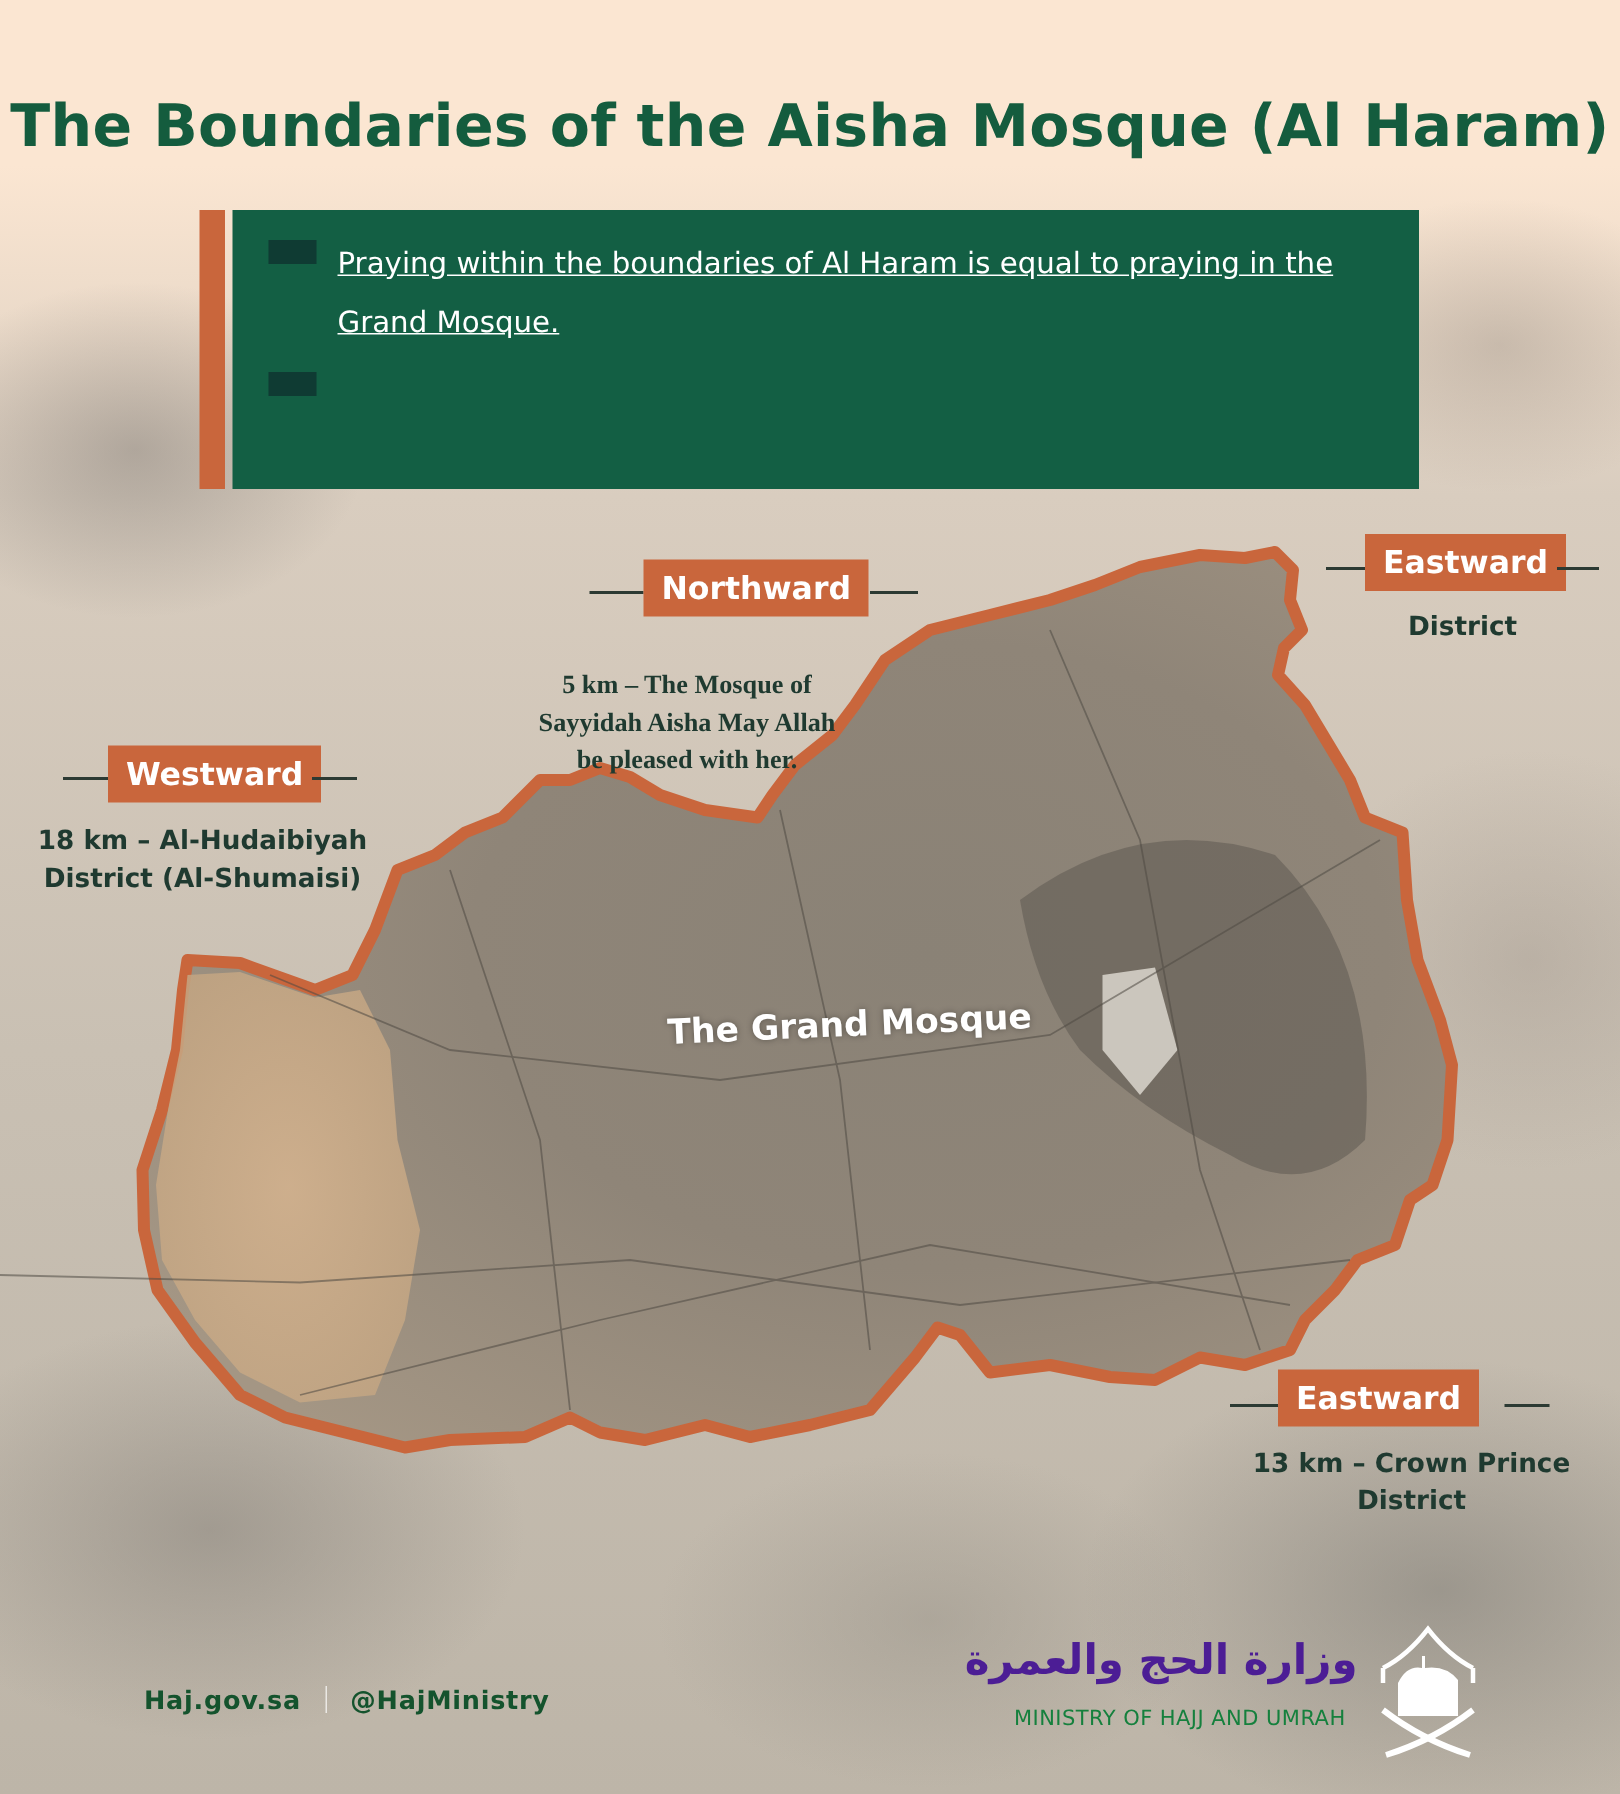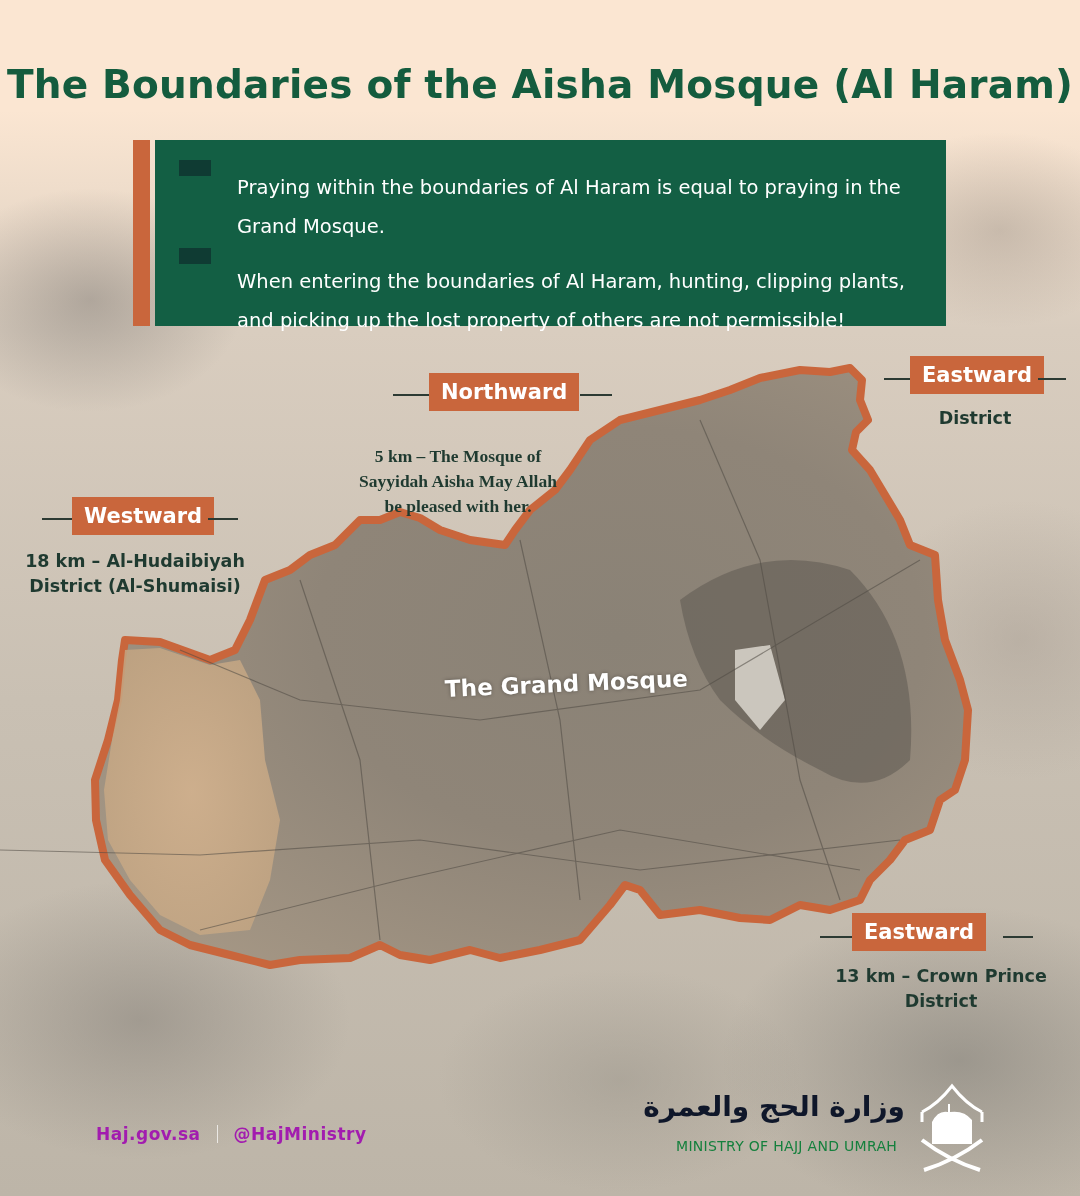--- a/index.html
+++ b/index.html
@@ -30,64 +30,63 @@
   .infobox .panel {
     position: absolute; left: 22px; top: 0; right: 0; bottom: 0; background: #135f44;
   }
   .infobox .bullet { position: absolute; left: 24px; width: 32px; height: 16px; background: #0f3b33; }
   .infobox .b1 { top: 20px; }
   .infobox .b2 { top: 108px; }
   .infobox .text {
     position: absolute; left: 66px; right: 18px; top: 12px;
     color: #ffffff; font-size: 19.5px; line-height: 39px;
   }
-  .infobox p { margin: 16px; }
+  .infobox p { margin: 4px; text-decoration: underline; }
   .map-area { position: absolute; left: 0; top: 0; }
   .label-tag {
     position: absolute; background: #c9663c; color: #fff; font-weight: bold;
     font-size: 21px; padding: 0 12px; height: 38px; line-height: 38px; white-space: nowrap;
   }
   .tick { position: absolute; height: 2px; background: #2c3a33; }
   .desc {
     position: absolute; color: #1f3a30; font-weight: bold; font-size: 17.5px;
     line-height: 25px; text-align: center; white-space: nowrap;
   }
   .center-label {
     position: absolute; left: 445px; top: 676px; color: #ffffff; font-weight: bold;
     font-size: 23px; transform: rotate(-2.5deg); transform-origin: left center;
     text-shadow: 0 0 4px rgba(0,0,0,0.35);
   }
   .footer-links {
-    position: absolute; left: 96px; top: 1124px; color: #a21caf; font-size: 17px;
+    position: absolute; left: 96px; top: 1124px; color: #14532d; font-size: 17px;
     font-weight: bold; letter-spacing: 0.5px;
   }
   .footer-links .sep { display: inline-block; width: 1px; height: 18px; background: rgba(255,255,255,0.7); margin: 0 16px; vertical-align: -3px; }
   .logo-ar {
-    position: absolute; right: 175px; top: 1090px; color: #0f172a; font-size: 28px; font-weight: bold; direction: rtl;
+    position: absolute; right: 175px; top: 1090px; color: #4c1d95; font-size: 28px; font-weight: bold; direction: rtl;
   }
   .logo-en {
     position: absolute; left: 676px; top: 1138px; color: #15803d; font-size: 14px; letter-spacing: 0.3px;
   }
   .logo-emblem { position: absolute; left: 918px; top: 1082px; width: 68px; height: 92px; }
 </style>
 </head>
 <body>
 
 <div class="bg"></div>
 
 <div class="title">The Boundaries of the Aisha Mosque (Al Haram)</div>
 
 <div class="infobox">
   <div class="bar"></div>
   <div class="panel">
     <div class="bullet b1"></div>
     <div class="bullet b2"></div>
     <div class="text">
       <p>Praying within the boundaries of Al Haram is equal to praying in the Grand Mosque.</p>
-      <p>When entering the boundaries of Al Haram, hunting, clipping plants, and picking up the lost property of others are not permissible!</p>
     </div>
   </div>
 </div>
 
 <svg class="map-area" width="1080" height="1196" viewBox="0 0 1080 1196">
   <defs>
     <radialGradient id="terrain" cx="0.6" cy="0.45" r="0.7">
       <stop offset="0" stop-color="#8a8276"></stop>
       <stop offset="0.5" stop-color="#8f8578"></stop>
       <stop offset="1" stop-color="#a49684"></stop>

